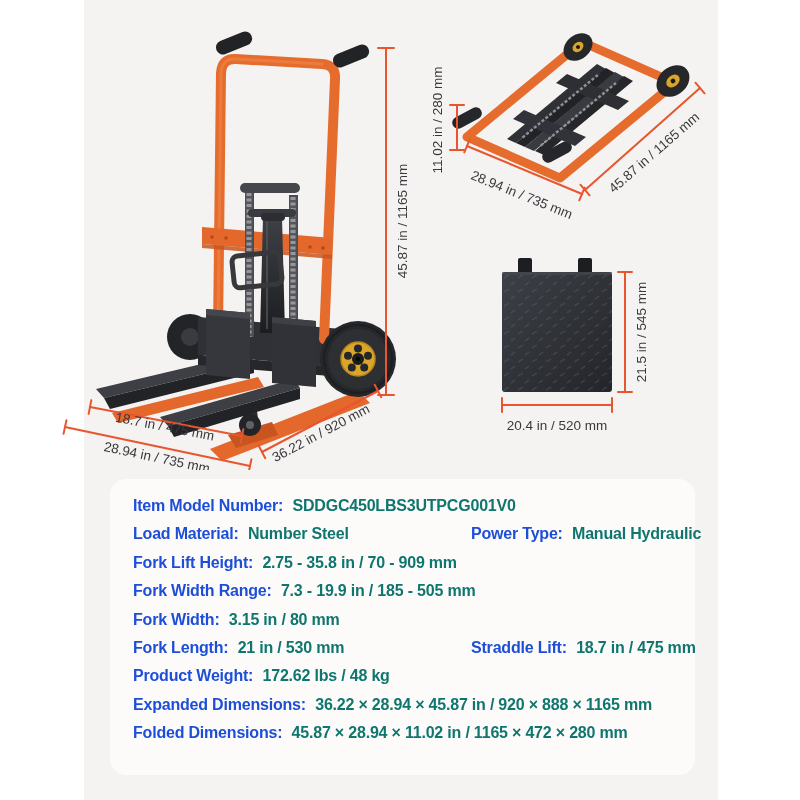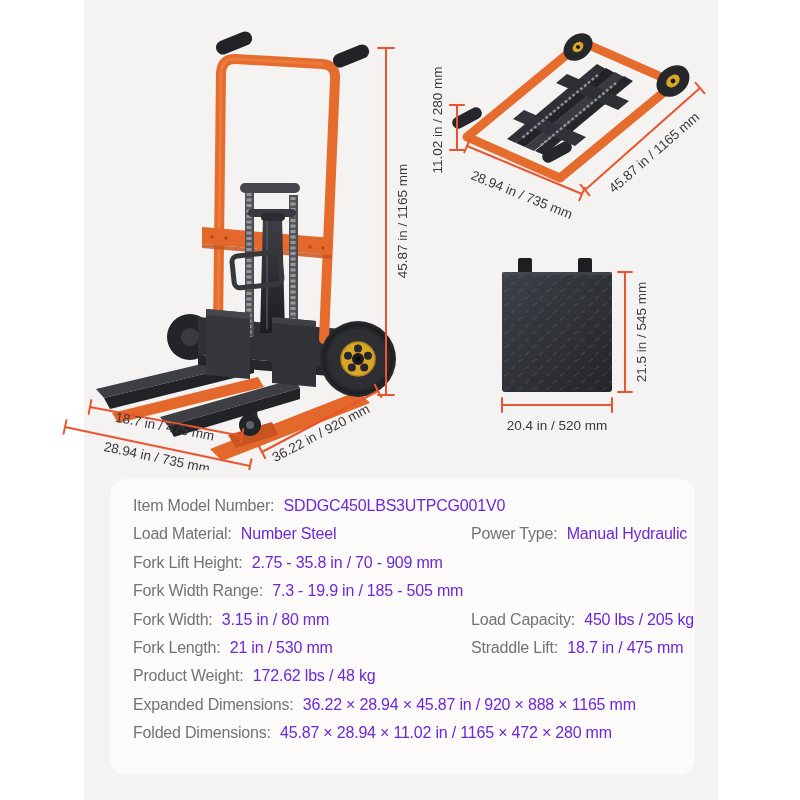--- a/index.html
+++ b/index.html
@@ -5,22 +5,22 @@
   html,body{margin:0;padding:0;background:#ffffff;}
   .stage{position:relative;width:800px;height:800px;background:#ffffff;overflow:hidden;
          font-family:"Liberation Sans",sans-serif;}
   .canvas-band{position:absolute;left:84px;top:0;width:634px;height:800px;background:#f4f3f1;}
   .illus{position:absolute;}
   .spec-card{position:absolute;left:110px;top:479px;width:585px;height:296px;
              background:#fcfbfa;border-radius:16px;box-sizing:border-box;
              padding:13px 0 0 23px;}
   .spec-row{position:relative;height:28.4px;line-height:28.4px;white-space:nowrap;
             font-size:16px;letter-spacing:-0.2px;}
-  .spec-label{color:#737373;}
-  .spec-value{color:#6d28d9;font-weight:400;margin-left:5px;margin-top:12px;}
+  .spec-label{color:#1d4ed8;font-weight:bold;}
+  .spec-value{color:#0f766e;font-weight:700;margin-left:5px;margin-top:12px;}
   .spec-col2{position:absolute;left:338px;top:0;}
   text.dim{font-family:"Liberation Sans",sans-serif;font-size:13.5px;fill:#39393d;}
   .dimline{stroke:#e8552e;stroke-width:2;stroke-linecap:round;}
 </style>
 </head>
 <body>
 
 <div class="stage">
   <div class="canvas-band"></div>
 
@@ -251,24 +251,20 @@
       <span class="spec-label">Fork Lift Height:</span>
       <span class="spec-value">2.75 - 35.8 in / 70 - 909 mm</span>
     </div>
     <div class="spec-row">
       <span class="spec-label">Fork Width Range:</span>
       <span class="spec-value">7.3 - 19.9 in / 185 - 505 mm</span>
     </div>
     <div class="spec-row">
       <span class="spec-label">Fork Width:</span>
       <span class="spec-value">3.15 in / 80 mm</span>
-      <span class="spec-col2">
-        <span class="spec-label">Load Capacity:</span>
-        <span class="spec-value">450 lbs / 205 kg</span>
-      </span>
     </div>
     <div class="spec-row">
       <span class="spec-label">Fork Length:</span>
       <span class="spec-value">21 in / 530 mm</span>
       <span class="spec-col2">
         <span class="spec-label">Straddle Lift:</span>
         <span class="spec-value">18.7 in / 475 mm</span>
       </span>
     </div>
     <div class="spec-row">

